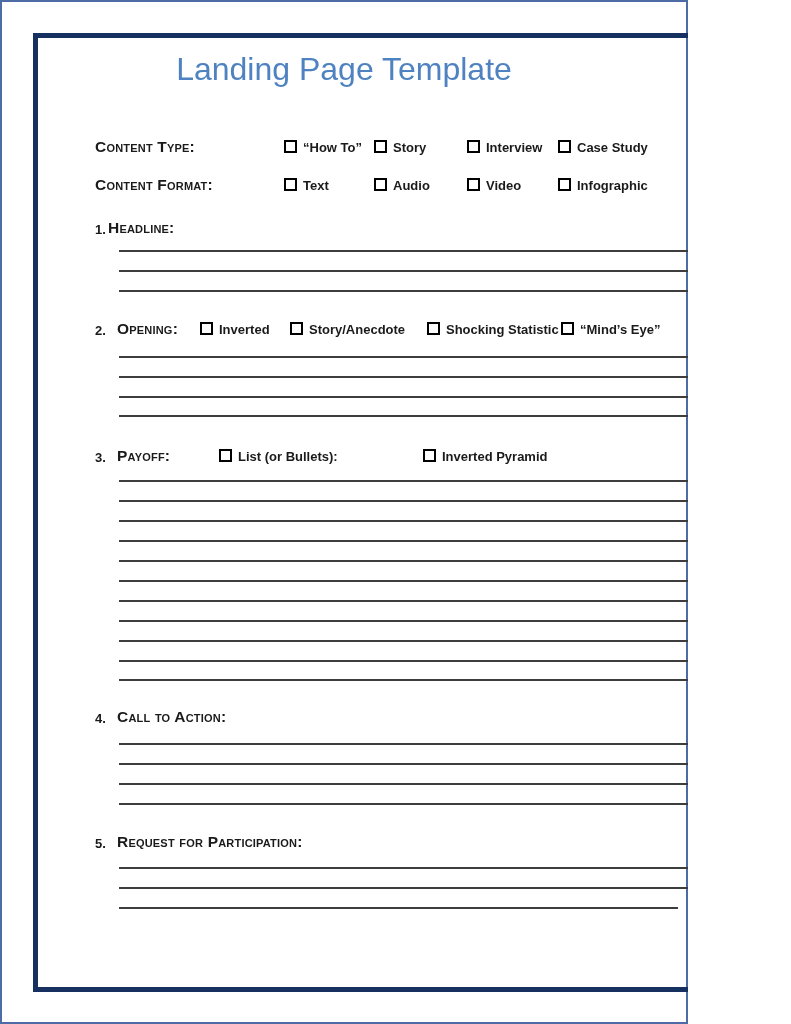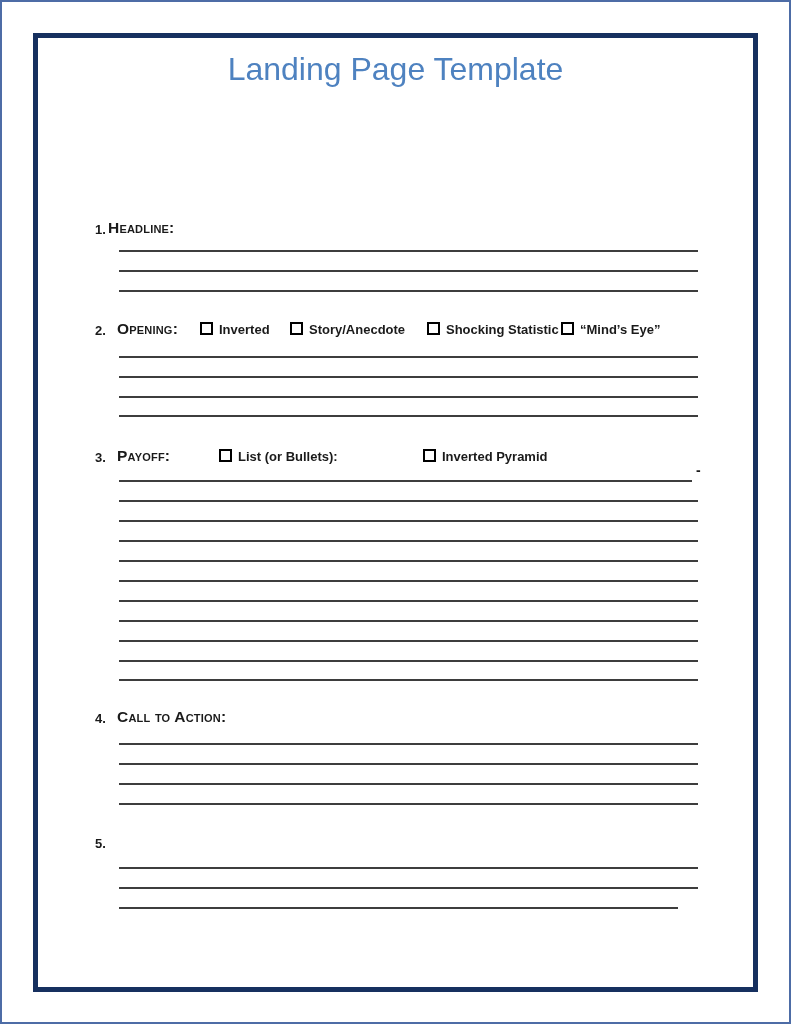--- a/index.html
+++ b/index.html
@@ -1,17 +1,17 @@
 <!DOCTYPE html>
 <html><head>
 <meta charset="utf-8">
 <style>
   html,body { margin:0; padding:0; background:#ffffff; }
   .page {
-    position:relative; width:791px; height:1024px; background:#ffffff;
+    position:relative; width:688px; height:1024px; background:#ffffff;
     font-family:"Liberation Sans", sans-serif; color:#1a1a1a; overflow:hidden;
   }
   .outer-border {
     position:absolute; inset:0; box-sizing:border-box;
     border:2px solid #4d6ca6; pointer-events:none;
   }
   .inner-border {
     position:absolute; left:33px; top:33px; width:725px; height:959px;
     box-sizing:border-box; border:5px solid #16305f; pointer-events:none;
   }
@@ -35,21 +35,35 @@
 </style>
 </head>
 <body>
 
 <div class="page">
   <div class="outer-border"></div>
   <div class="inner-border"></div>
 
   <div class="title">Landing Page Template</div>
 
+  <div class="row" style="top:138px">
+    <span class="sc-label" style="left:95px">Content Type:</span>
+    <span class="opt" style="left:284px"><span class="cb"></span><span>“How To”</span></span>
+    <span class="opt" style="left:374px"><span class="cb"></span><span>Story</span></span>
+    <span class="opt" style="left:467px"><span class="cb"></span><span>Interview</span></span>
+    <span class="opt" style="left:558px"><span class="cb"></span><span>Case Study</span></span>
+  </div>
 
+  <div class="row" style="top:176px">
+    <span class="sc-label" style="left:95px">Content Format:</span>
+    <span class="opt" style="left:284px"><span class="cb"></span><span>Text</span></span>
+    <span class="opt" style="left:374px"><span class="cb"></span><span>Audio</span></span>
+    <span class="opt" style="left:467px"><span class="cb"></span><span>Video</span></span>
+    <span class="opt" style="left:558px"><span class="cb"></span><span>Infographic</span></span>
+  </div>
 
   <div class="row" style="top:219px">
     <span class="sec-num" style="left:95px">1.</span>
     <span class="sc-label" style="left:108px">Headline:</span>
   </div>
   <div class="wline" style="left:119px; top:250px; width:579px"></div>
   <div class="wline" style="left:119px; top:270px; width:579px"></div>
   <div class="wline" style="left:119px; top:290px; width:579px"></div>
 
   <div class="row" style="top:320px">
@@ -88,17 +102,18 @@
     <span class="sec-num" style="left:95px">4.</span>
     <span class="sc-label" style="left:117px">Call to Action:</span>
   </div>
   <div class="wline" style="left:119px; top:743px; width:579px"></div>
   <div class="wline" style="left:119px; top:763px; width:579px"></div>
   <div class="wline" style="left:119px; top:783px; width:579px"></div>
   <div class="wline" style="left:119px; top:803px; width:579px"></div>
 
   <div class="row" style="top:833px">
     <span class="sec-num" style="left:95px">5.</span>
+    <span class="sc-label" style="left:117px">Request for Participation:</span>
   </div>
   <div class="wline" style="left:119px; top:867px; width:579px"></div>
   <div class="wline" style="left:119px; top:887px; width:579px"></div>
   <div class="wline" style="left:119px; top:907px; width:559px"></div>
 </div>
 
 </body></html>

